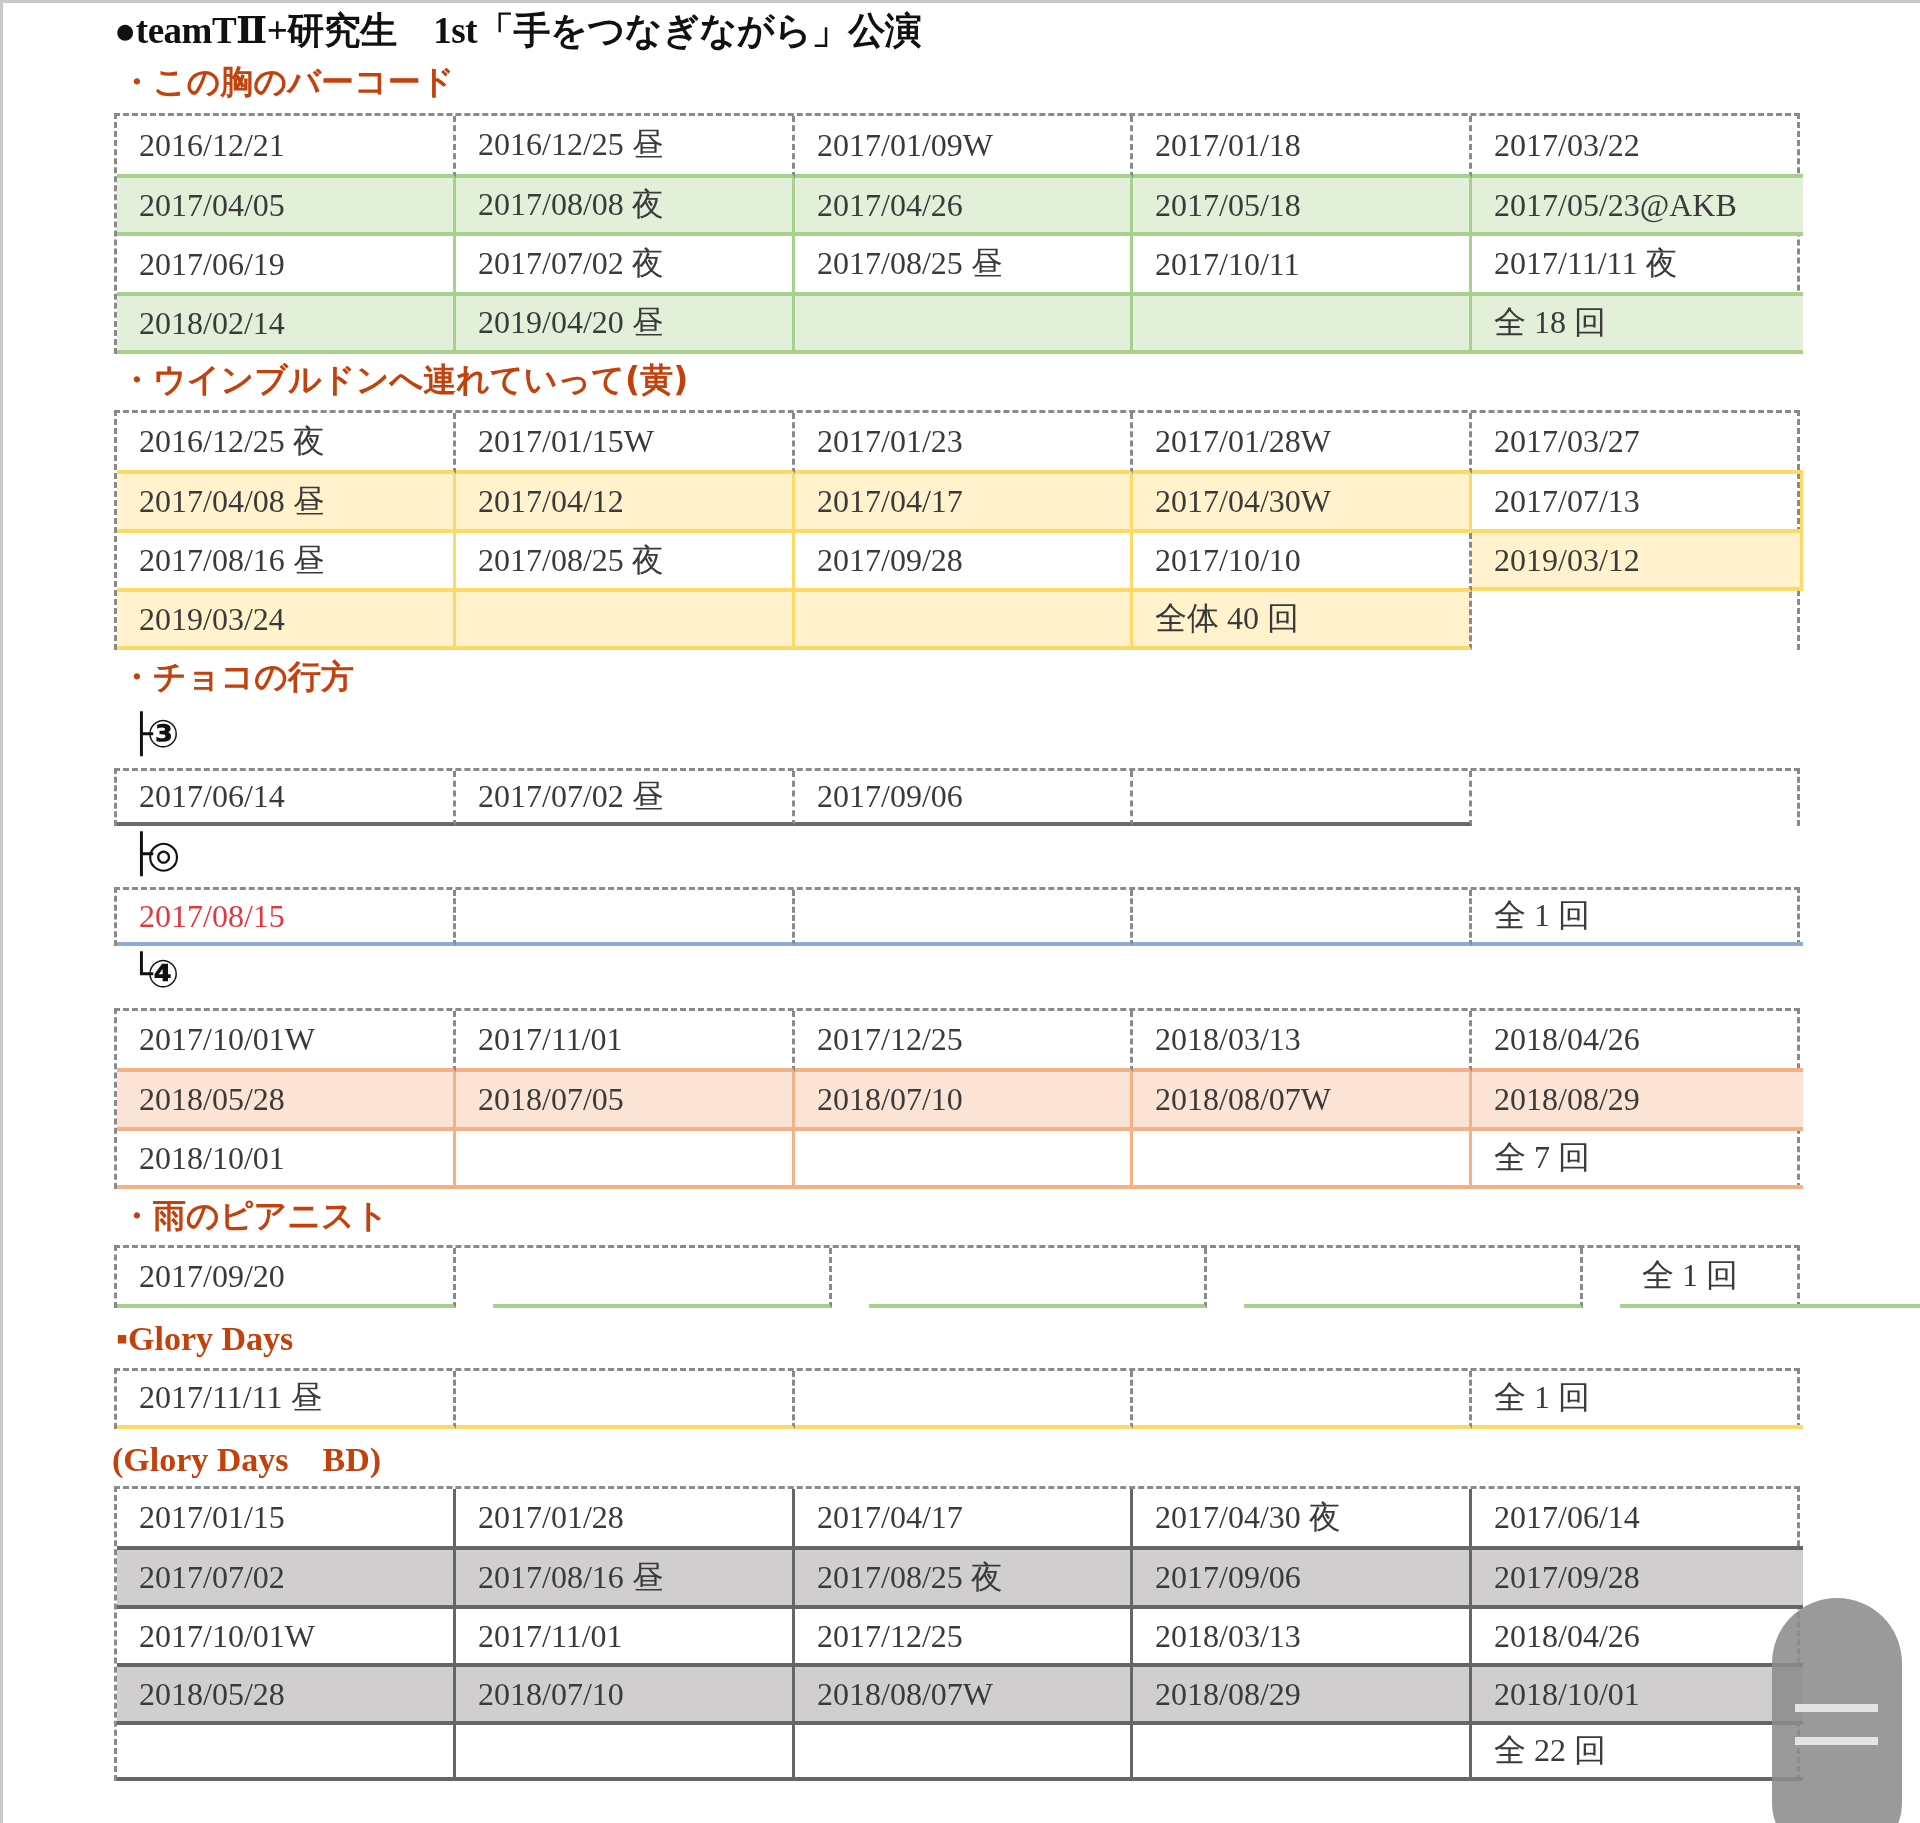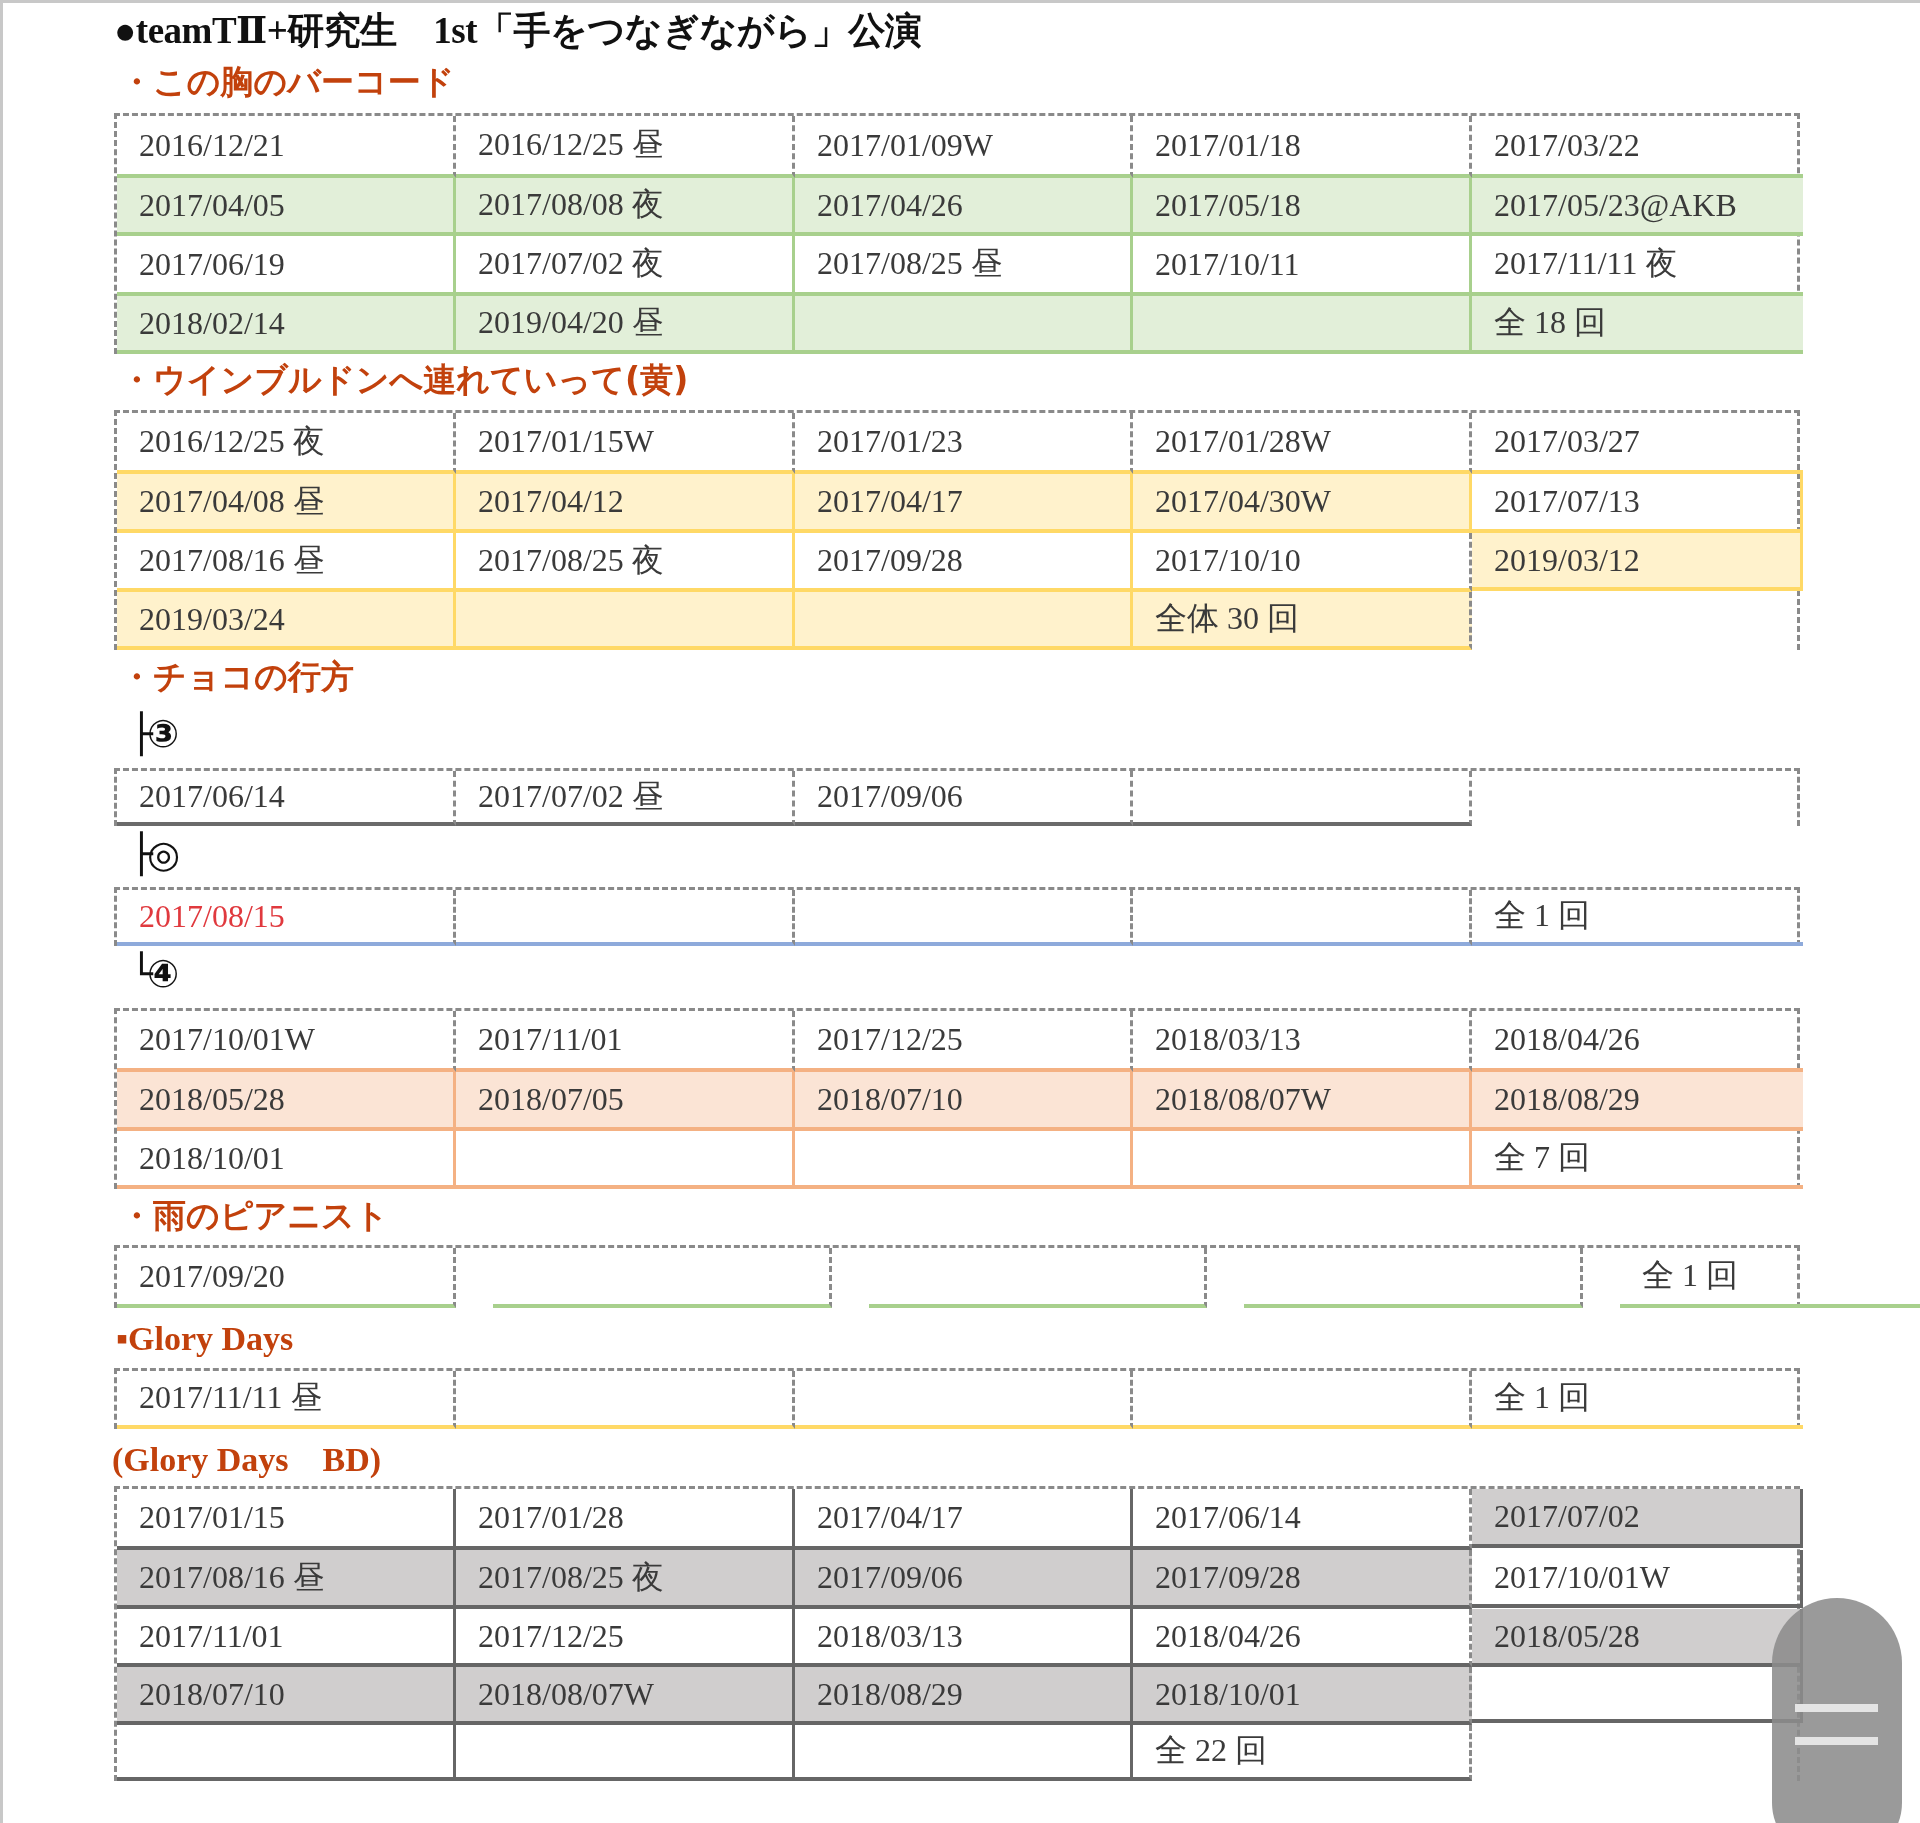--- a/index.html
+++ b/index.html
@@ -116,21 +116,21 @@
   <div class="cell solid-r" style="--rh:59px">2017/07/13</div>
   <div class="cell solid-r" style="--rh:59px">2017/08/16 昼</div>
   <div class="cell solid-r" style="--rh:59px">2017/08/25 夜</div>
   <div class="cell solid-r" style="--rh:59px">2017/09/28</div>
   <div class="cell" style="--rh:59px">2017/10/10</div>
 
   <div class="cell fill solid-r" style="--rh:58px">2019/03/12</div>
   <div class="cell fill solid-r" style="--rh:58px">2019/03/24</div>
   <div class="cell fill solid-r" style="--rh:58px"></div>
   <div class="cell fill solid-r" style="--rh:58px"></div>
-  <div class="cell fill" style="--rh:58px">全体 30 回</div>
+  <div class="cell fill" style="--rh:58px">全体 40 回</div>
 </div>
 
 <div class="heading" style="top:655px;">・チョコの行方</div>
 
 <div class="sub-label" style="top:712px;">├③</div>
 <div class="tbl dark" style="top:768px;">
   <div class="cell" style="--rh:55px">2017/06/14</div>
   <div class="cell" style="--rh:55px">2017/07/02 昼</div>
   <div class="cell" style="--rh:55px">2017/09/06</div>
   <div class="cell" style="--rh:55px"></div>
@@ -182,20 +182,21 @@
   <div class="cell" style="--rh:58px"></div>
   <div class="cell" style="--rh:58px"></div>
   <div class="cell" style="--rh:58px">全 1 回</div>
 </div>
 
 <div class="heading serif" style="top:1437px; left:112px;">(Glory Days　BD)</div>
 <div class="tbl gray" style="top:1486px;">
   <div class="cell solid-r" style="--rh:61px">2017/01/15</div>
   <div class="cell solid-r" style="--rh:61px">2017/01/28</div>
   <div class="cell solid-r" style="--rh:61px">2017/04/17</div>
+  <div class="cell solid-r" style="--rh:61px">2017/04/30 夜</div>
   <div class="cell" style="--rh:61px">2017/06/14</div>
 
   <div class="cell fill solid-r" style="--rh:59px">2017/07/02</div>
   <div class="cell fill solid-r" style="--rh:59px">2017/08/16 昼</div>
   <div class="cell fill solid-r" style="--rh:59px">2017/08/25 夜</div>
   <div class="cell fill solid-r" style="--rh:59px">2017/09/06</div>
   <div class="cell fill" style="--rh:59px">2017/09/28</div>
 
   <div class="cell solid-r" style="--rh:58px">2017/10/01W</div>
   <div class="cell solid-r" style="--rh:58px">2017/11/01</div>

